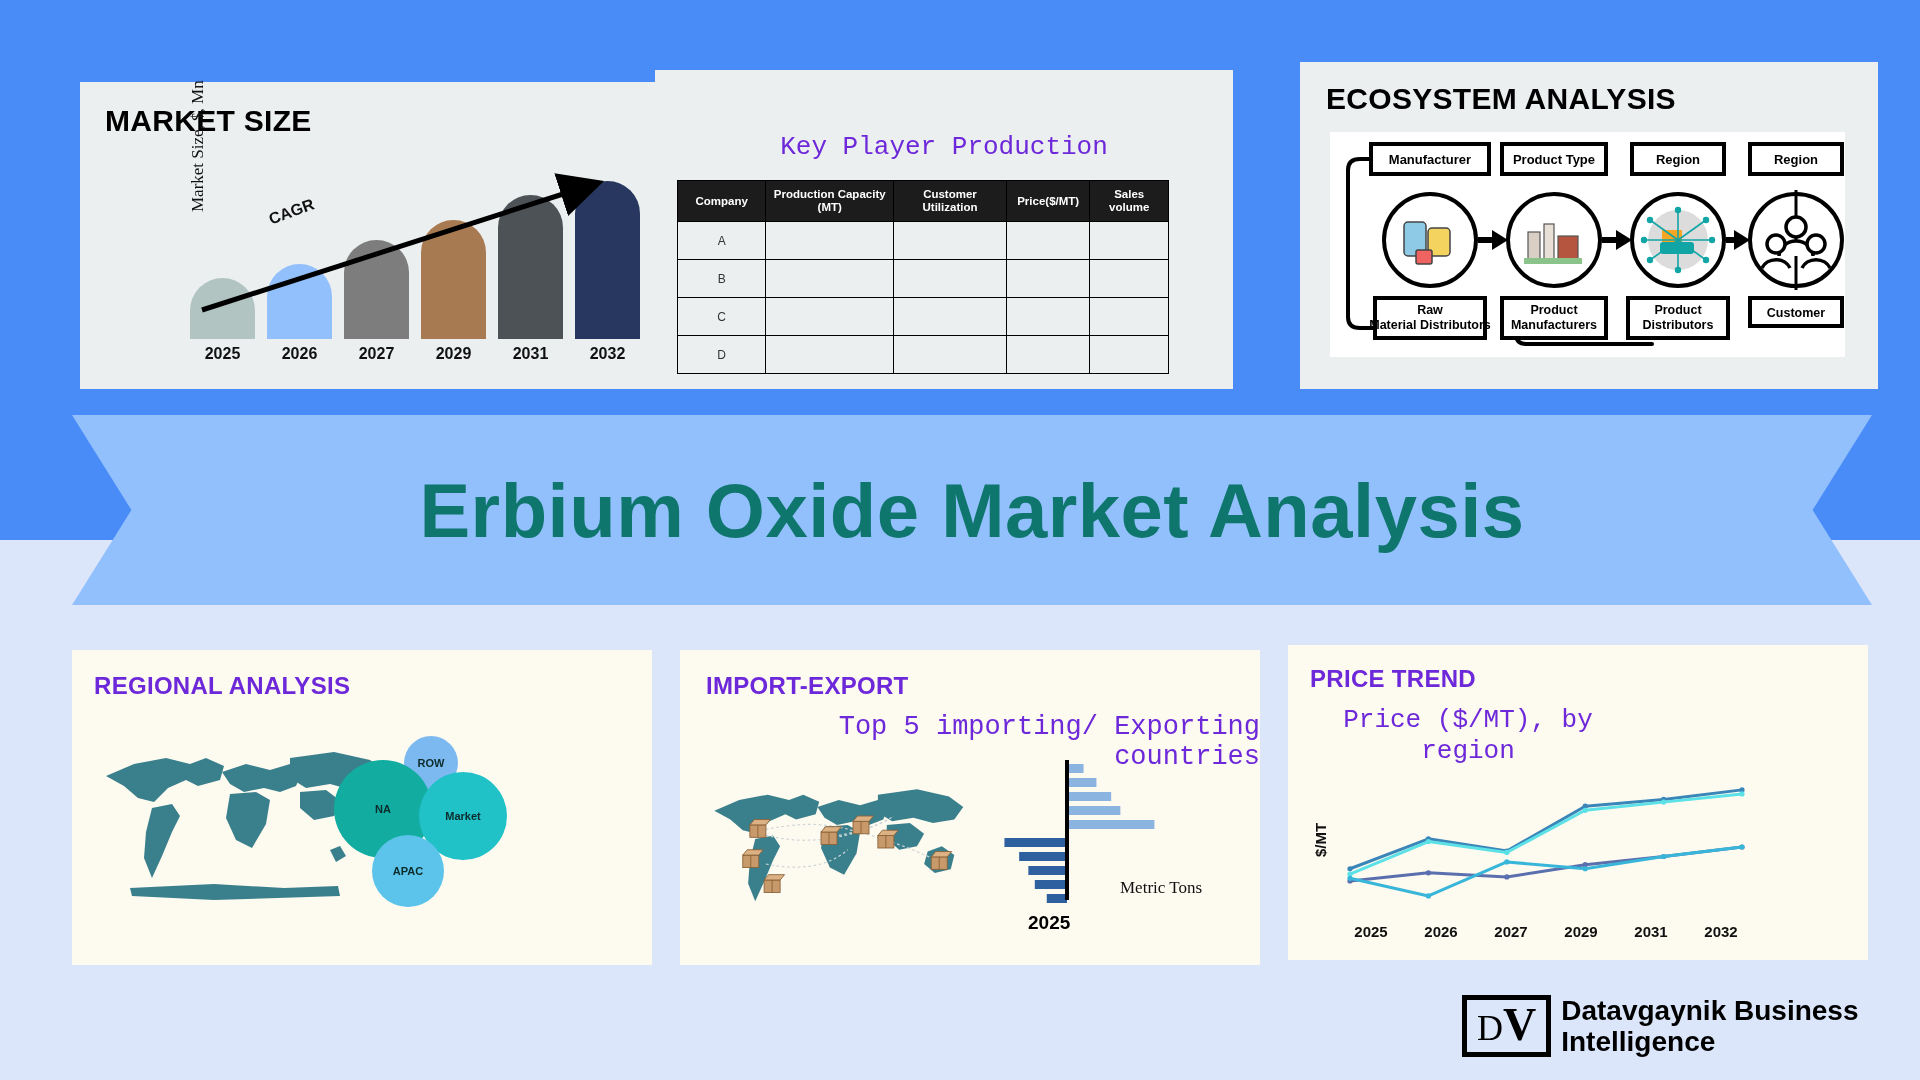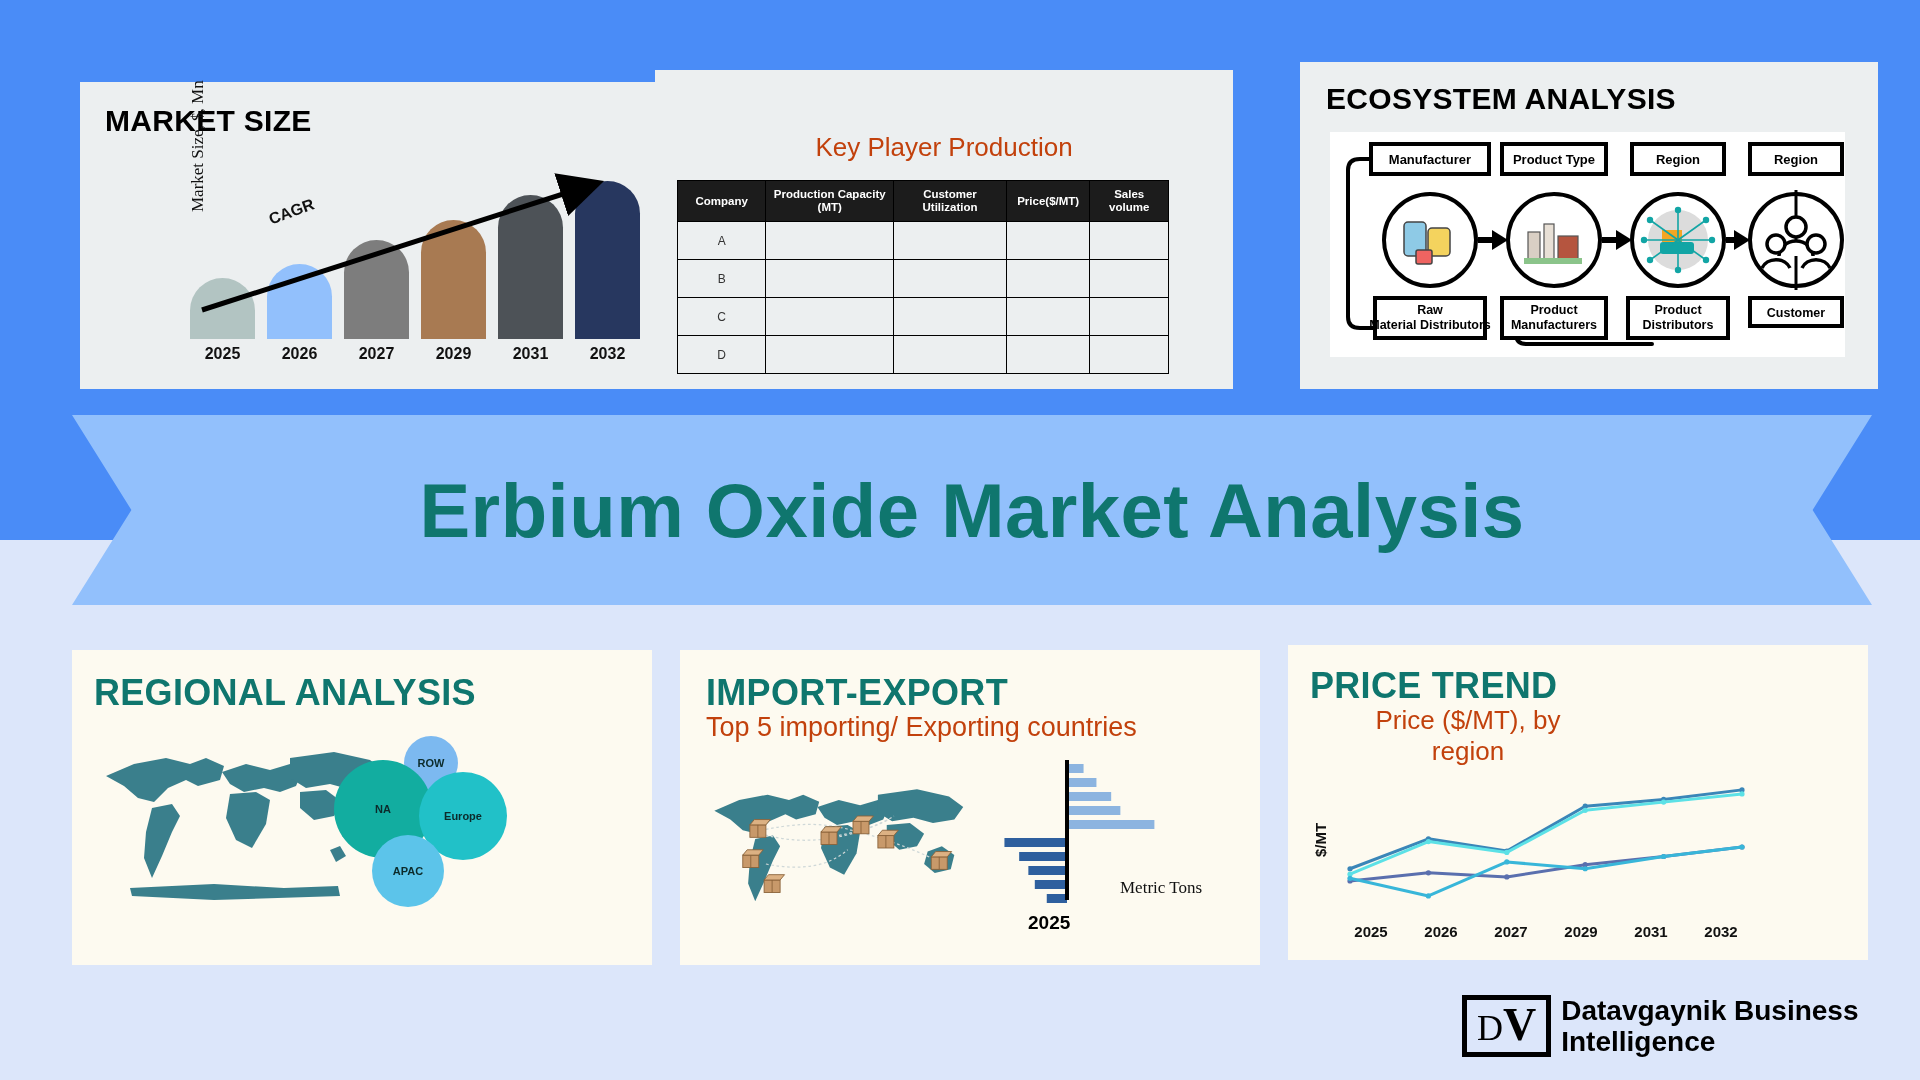--- a/index.html
+++ b/index.html
@@ -20,23 +20,23 @@
     position: absolute;
     background: #eceff0;
   }
   .panel-title {
     font-weight: 700;
     letter-spacing: .3px;
     color: #000;
     font-size: 30px;
   }
   .panel-sub {
-    font-family: Liberation Sans, sans-serif;
+    font-family: Liberation Mono, monospace;
     font-size: 26px;
-    color: #c2410c;
+    color: #6d28d9;
     text-align: center;
   }
 
   
   #panel-market { left: 80px; top: 82px; width: 612px; height: 307px; padding-left: 12px; }
   #panel-market .panel-title { position: absolute; left: 25px; top: 22px; }
   .ms-chart { position: absolute; left: 110px; top: 88px; width: 450px; height: 195px; }
   .ms-ylabel {
     position: absolute; left: 108px; top: 130px;
     transform-origin: 0 0; transform: rotate(-90deg);
@@ -81,21 +81,21 @@
     clip-path: polygon(0% 0%, 100% 0%, 96.7% 50%, 100% 100%, 0% 100%, 3.3% 50%);
   }
   .ribbon-title {
     position: absolute; left: 72px; top: 415px; width: 1800px; height: 190px;
     display: flex; align-items: center; justify-content: center;
     font-size: 76px; font-weight: 800; color: #0f766e; letter-spacing: .5px;
   }
 
   
   .panel-b { position: absolute; background: #fdfaf0; }
-  .panel-b .panel-title { position: absolute; font-weight: 700; font-size: 36px; color: #0f766e; }
+  .panel-b .panel-title { position: absolute; font-weight: 700; font-size: 24px; color: #6d28d9; }
 
   #panel-region { left: 72px; top: 650px; width: 580px; height: 315px; }
   #panel-region .panel-title { left: 22px; top: 22px; }
   #panel-ie { left: 680px; top: 650px; width: 580px; height: 315px; padding-left: 31px; }
   #panel-ie .panel-title { left: 26px; top: 22px; }
   #panel-ie .panel-sub { position: absolute; left: 26px; top: 62px; text-align: right; font-size: 27px; }
   #panel-price { left: 1288px; top: 645px; width: 580px; height: 315px; }
   #panel-price .panel-title { left: 22px; top: 20px; }
   #panel-price .panel-sub { position: absolute; left: 50px; top: 60px; width: 260px; font-size: 26px; line-height: 1.2; }
 
@@ -352,21 +352,21 @@
         <path d="M196 30 L240 24 L276 32 L292 44 L282 58 L258 62 L236 56 L212 60 L196 50 Z"></path>
         <path d="M206 64 L232 62 L248 74 L240 88 L220 92 L206 80 Z"></path>
         <path d="M252 94 L268 88 L282 98 L278 114 L260 118 L248 108 Z"></path>
         <path d="M236 122 L246 118 L252 128 L242 134 Z"></path>
         <path d="M36 160 L120 156 L190 160 L244 158 L246 168 L120 172 L38 168 Z"></path>
       </g>
     </svg>
     <div id="region-bubbles">
         <div class="bubble" style="left: 332px; top: 86px; width: 54px; height: 54px; background: rgb(124, 185, 240);">ROW</div>
         <div class="bubble" style="left: 262px; top: 110px; width: 98px; height: 98px; background: rgb(18, 173, 160);">NA</div>
-        <div class="bubble" style="left: 347px; top: 122px; width: 88px; height: 88px; background: rgb(33, 193, 200);">Europe</div>
+        <div class="bubble" style="left: 347px; top: 122px; width: 88px; height: 88px; background: rgb(33, 193, 200);">Market</div>
         <div class="bubble" style="left: 300px; top: 185px; width: 72px; height: 72px; background: rgb(92, 196, 234);">APAC</div>
       </div>
   </div>
 
   <div class="panel-b" id="panel-ie">
     <div class="panel-title">IMPORT-EXPORT</div>
     <div class="panel-sub">Top 5 importing/ Exporting countries</div>
     <svg width="270" height="160" viewBox="0 0 300 180" style="position:absolute;left:22px;top:118px;">
       <g fill="#3a7f8c">
         <path d="M12 48 L40 36 L72 30 L96 36 L112 30 L130 38 L126 52 L104 58 L92 52 L74 60 L60 74 L44 70 L30 58 Z"></path>

